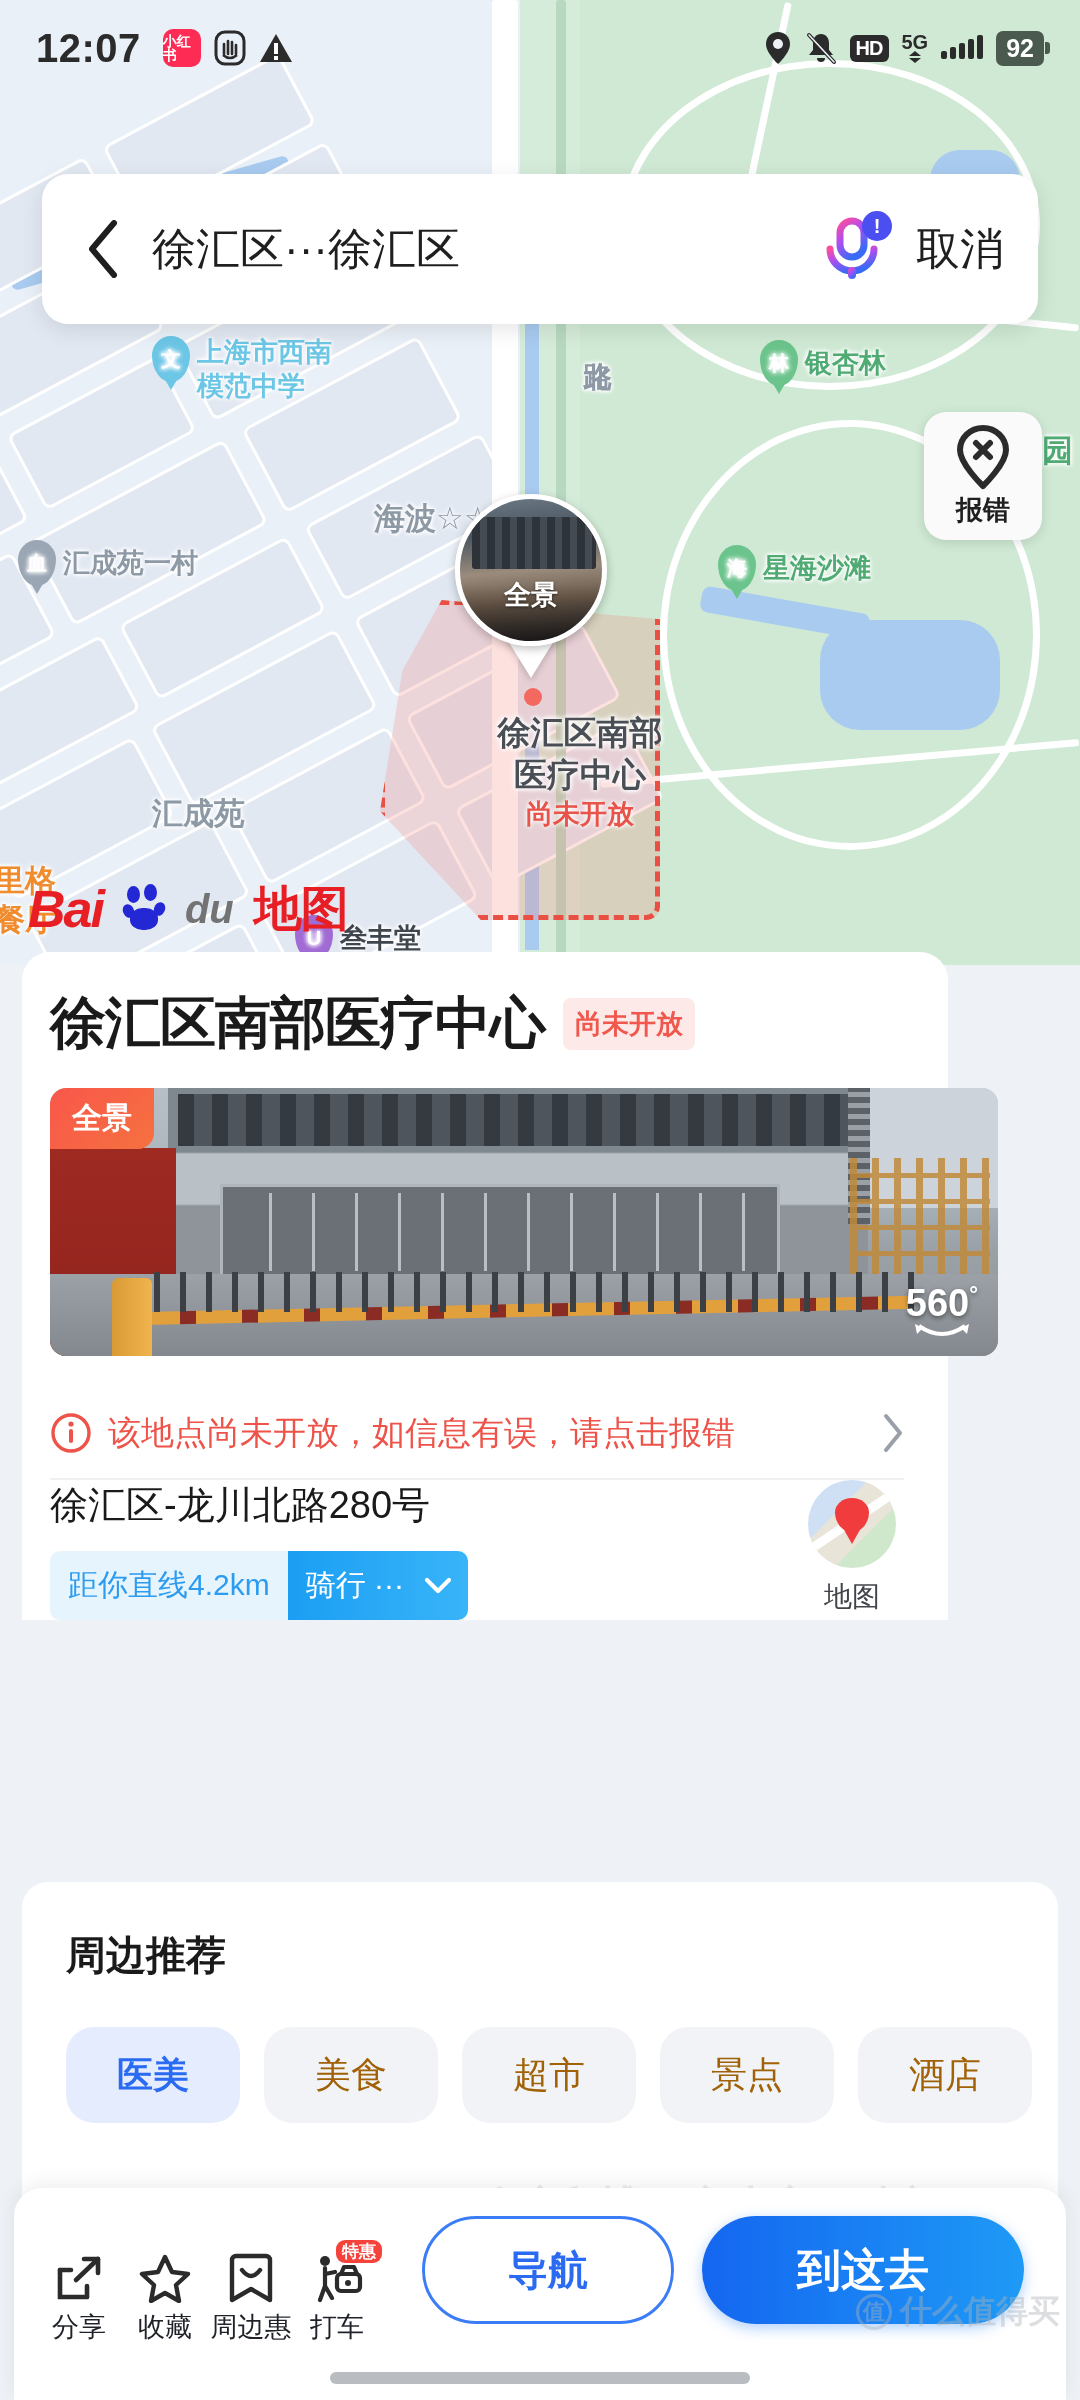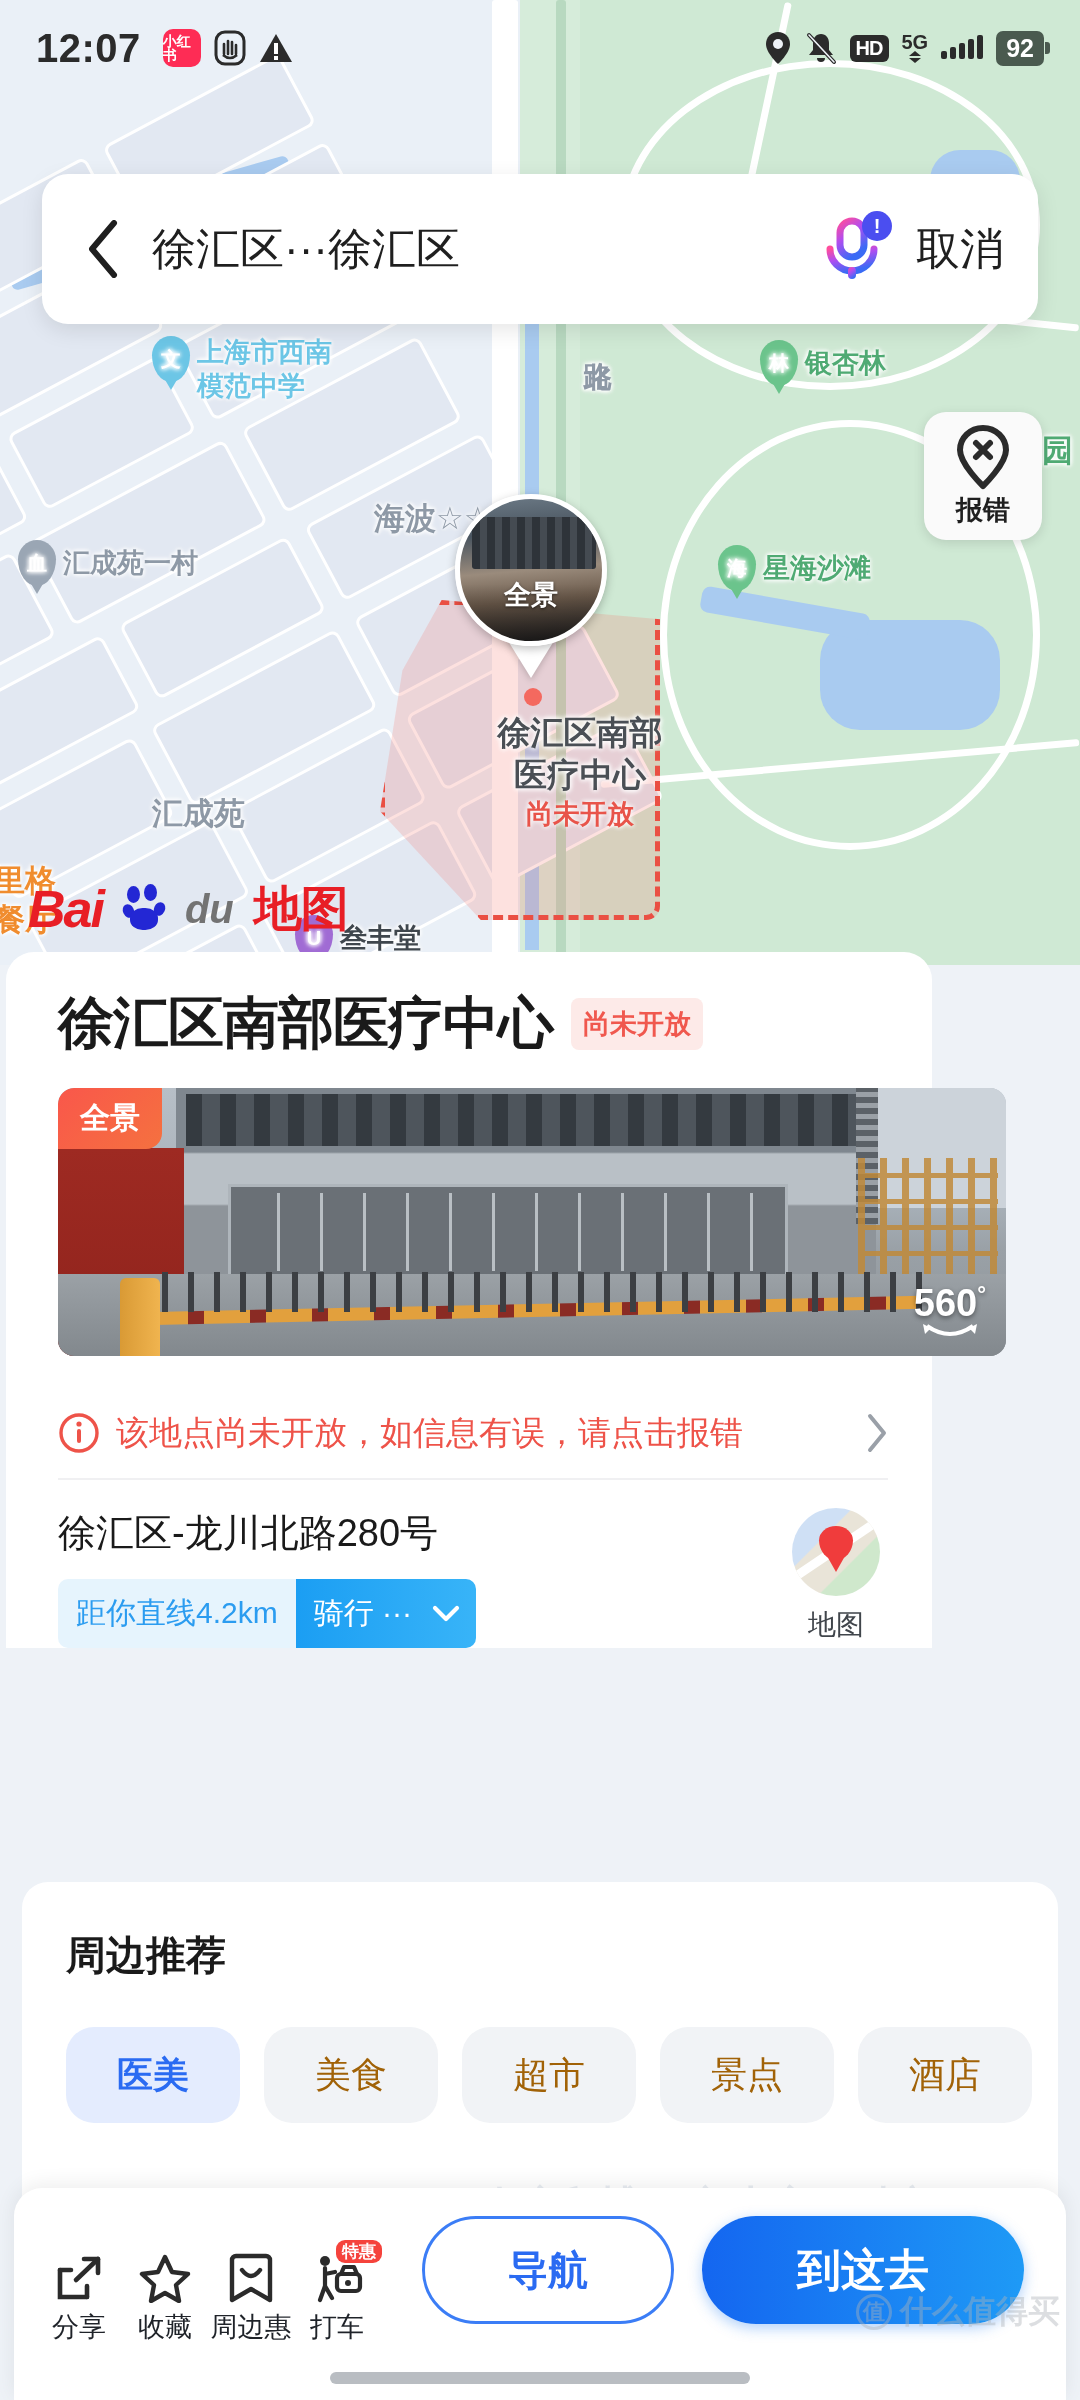--- a/index.html
+++ b/index.html
@@ -224,26 +224,26 @@
   .bd-paw { position: relative; width: 46px; height: 46px; }
   .bd-paw i { position:absolute; background:#2327d4; border-radius:50%; }
   .bd-du {
     color:#737373; font-size:40px; font-weight:800; font-style: italic;
     margin-left:-4px;
   }
   .bd-ditu { color:#e81e25; font-size:48px; font-weight:800; letter-spacing:-1px; }
 
   
   #detail-card {
-    position: absolute; left: 6px; top: 952px;
+    position: absolute; left: 22px; top: 952px;
     width: 926px;
     background: #fff;
     border-radius: 28px 28px 0 0;
     z-index: 22;
-    padding: 34px 44px 0 52px;
+    padding: 34px 44px 0 28px;
   }
   #title-row { display: flex; align-items: center; gap: 18px; }
   #place-title { font-size: 56px; font-weight: 700; color:#1a1a1a; letter-spacing:-1px; }
   #status-badge {
     background:#fdeae8; color:#f0584e;
     font-size: 27px; font-weight: 600;
     border-radius: 8px; padding: 8px 12px;
   }
   #cat-row { margin-top: 26px; }
   #cat-tag {
@@ -330,21 +330,21 @@
 
   #notice-row {
     margin-top: 32px; height: 92px;
     display: flex; align-items: center; gap: 16px;
     border-bottom: 2px solid #f0f0f2;
   }
   #notice-text { font-size: 33px; color:#ee5349; flex:1 1 auto; }
   #notice-chevron { color:#9aa0a8; }
 
   #address-row {
-    margin-top: 28px; display: flex; align-items: flex-start;
+    display: flex; align-items: flex-start;
   }
   #address-left { flex: 1 1 auto; }
   #address-text { font-size: 38px; color:#1a1a1a; font-weight:500; }
   #dist-chip {
     margin-top: 20px; display:inline-flex; align-items:stretch;
     border-radius: 10px; overflow:hidden;
   }
   #dist-left {
     background:#e6f4fd; color:#2b9cf0;
     font-size: 30px; padding: 14px 18px;

